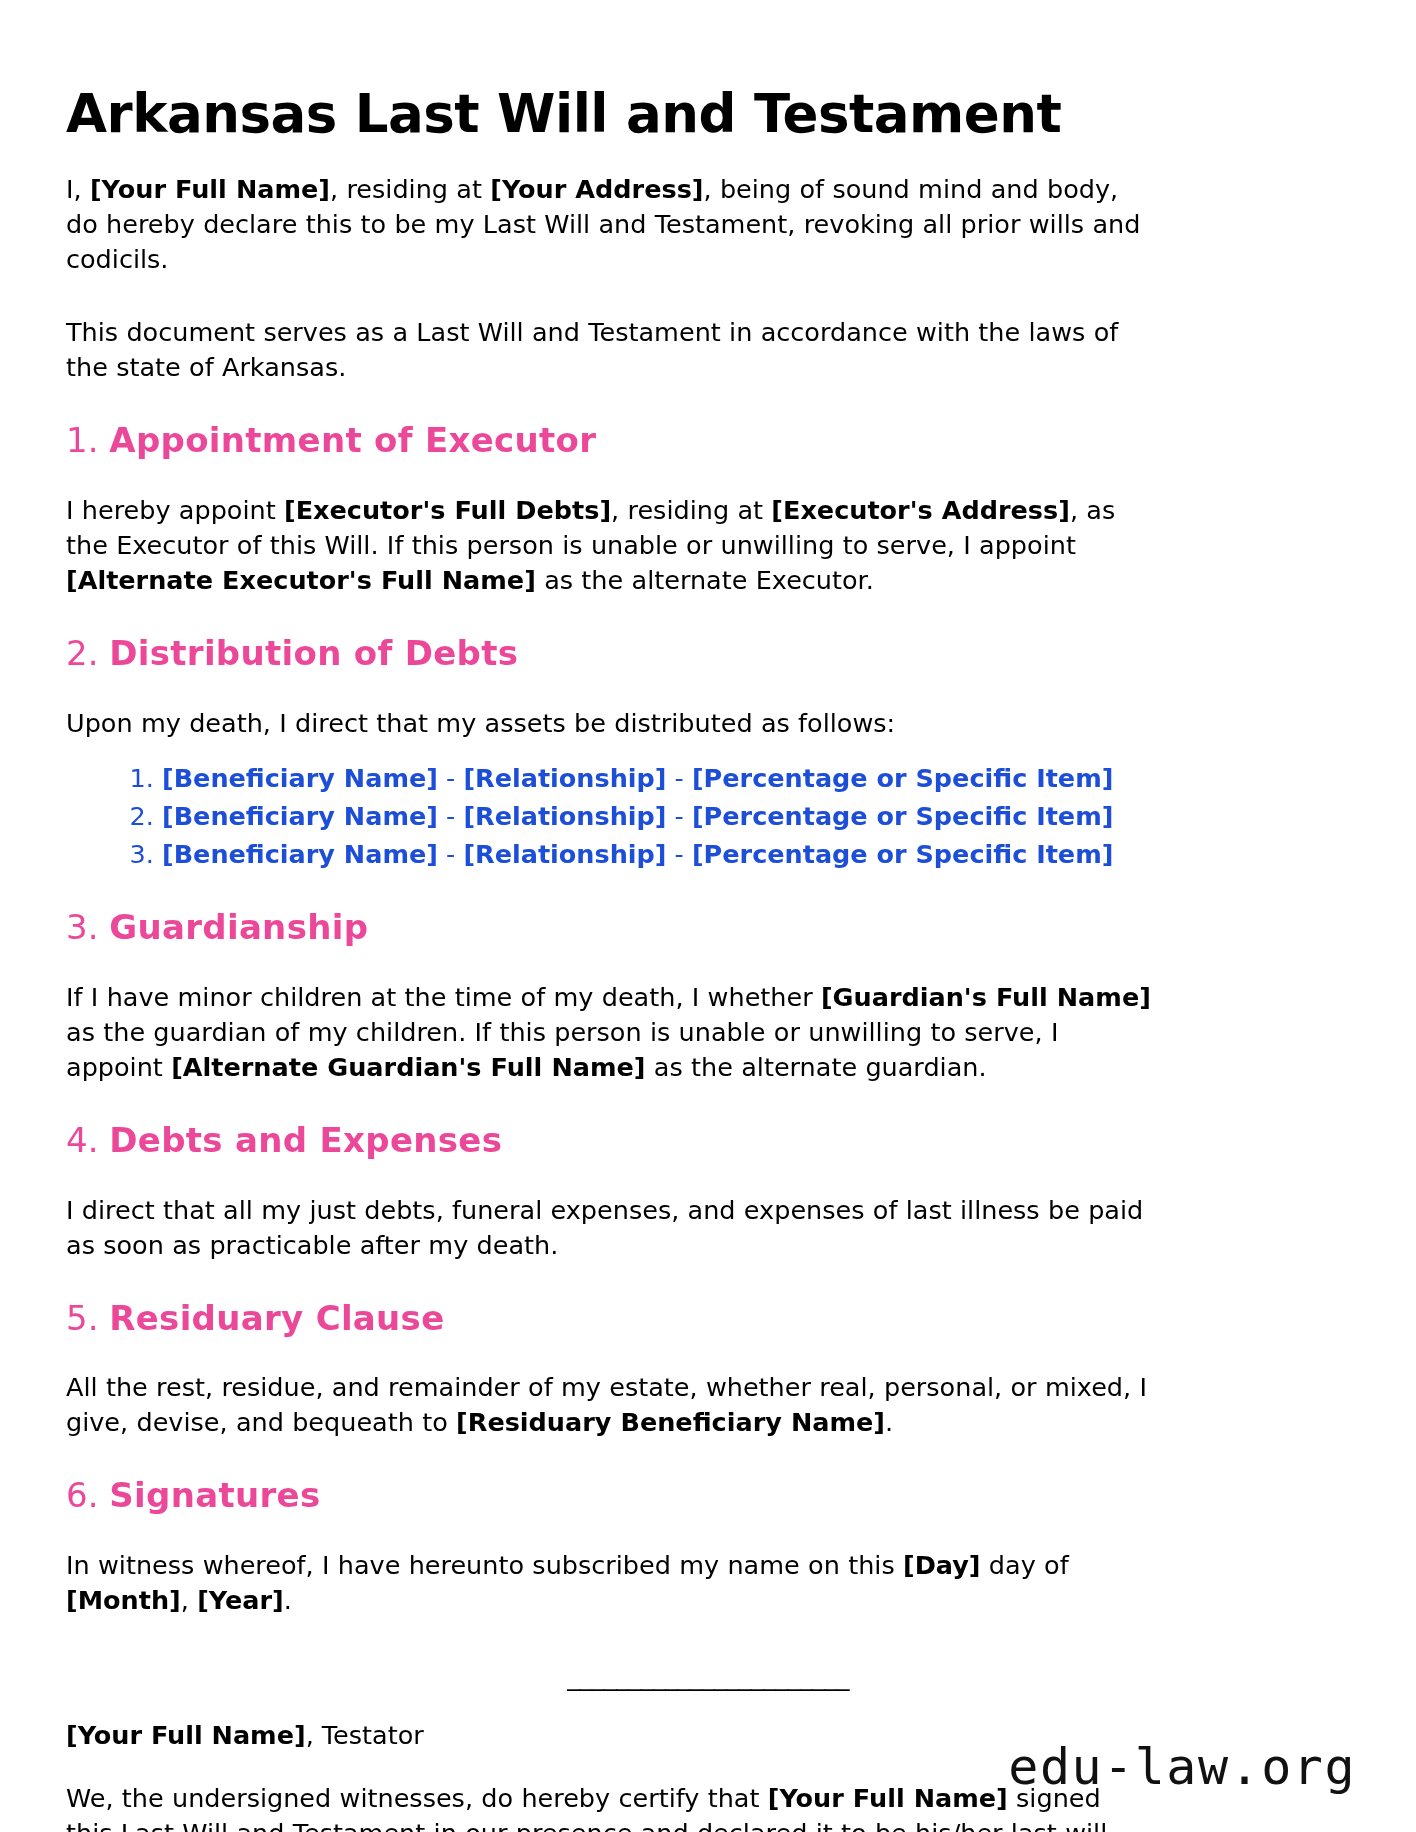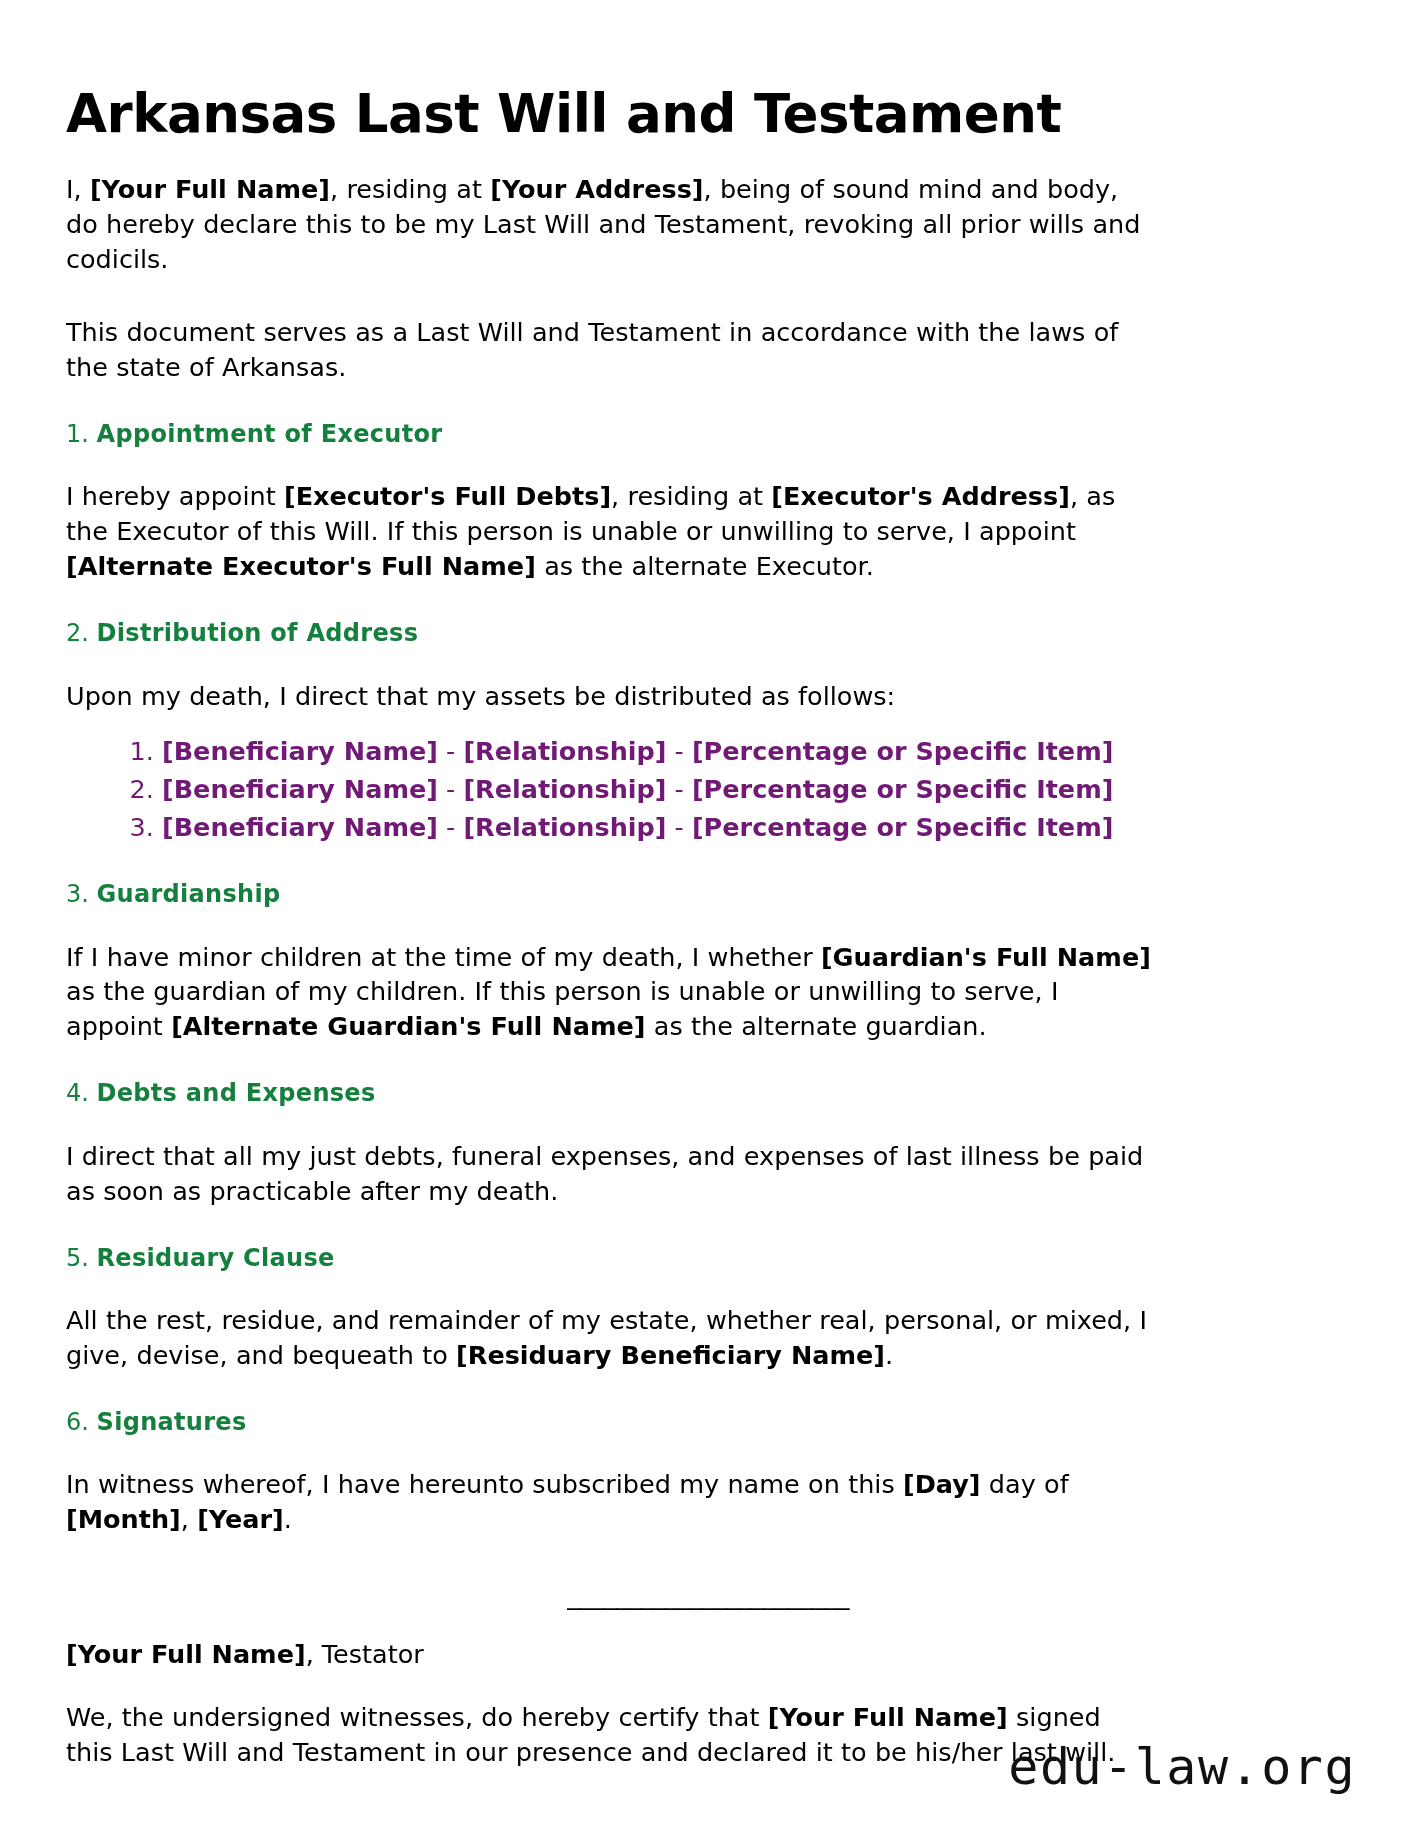--- a/index.html
+++ b/index.html
@@ -40,26 +40,26 @@
     margin: 29px 0 0 0;
     padding: 0;
     max-width: 1085px;
     color: #000;
     word-spacing: 0.2px;
   }
   p.para.first {
     margin-top: 38px;
   }
   h2.section {
-    font-size: 24px;
+    font-size: 34px;
     line-height: 1.35;
     font-weight: normal;
     margin: 33px 0 0 0;
     padding: 0;
-    color: #15803d;
+    color: #ec4899;
   }
   h2.section .secnum {
     font-weight: normal;
   }
   h2.section .sectitle {
     font-weight: bold;
     letter-spacing: 0.3px;
   }
   b, strong {
     font-weight: bold;
@@ -67,21 +67,21 @@
   ol.beneficiaries {
     margin: 22px 0 0 0;
     padding: 0 0 0 96px;
     list-style: decimal;
     font-size: 25.5px;
     line-height: 1.33;
   }
   ol.beneficiaries li {
     margin: 0 0 4px 0;
     padding: 0;
-    color: #701a75;
+    color: #1d4ed8;
   }
   ol.beneficiaries li .sep {
     font-weight: normal;
   }
   .sig-line {
     font-size: 25.5px;
     line-height: 1.0;
     letter-spacing: -0.5px;
     margin: 46px 0 0 0;
     color: #000;
@@ -125,21 +125,21 @@
     <span class="secnum">1.</span>
     <span class="sectitle">Appointment of Executor</span>
   </h2>
 
   <p class="para">
     <span>I hereby appoint </span><b>[Executor's Full Debts]</b><span>, residing at </span><b>[Executor's Address]</b><span>, as the Executor of this Will. If this person is unable or unwilling to serve, I appoint </span><b>[Alternate Executor's Full Name]</b><span> as the alternate Executor.</span>
   </p>
 
   <h2 class="section">
     <span class="secnum">2.</span>
-    <span class="sectitle">Distribution of Address</span>
+    <span class="sectitle">Distribution of Debts</span>
   </h2>
 
   <p class="para">
     <span>Upon my death, I direct that my assets be distributed as follows:</span>
   </p>
 
   <ol class="beneficiaries">
     <li><b>[Beneficiary Name]</b><span class="sep"> - </span><b>[Relationship]</b><span class="sep"> - </span><b>[Percentage or Specific Item]</b></li>
     <li><b>[Beneficiary Name]</b><span class="sep"> - </span><b>[Relationship]</b><span class="sep"> - </span><b>[Percentage or Specific Item]</b></li>
     <li><b>[Beneficiary Name]</b><span class="sep"> - </span><b>[Relationship]</b><span class="sep"> - </span><b>[Percentage or Specific Item]</b></li>

